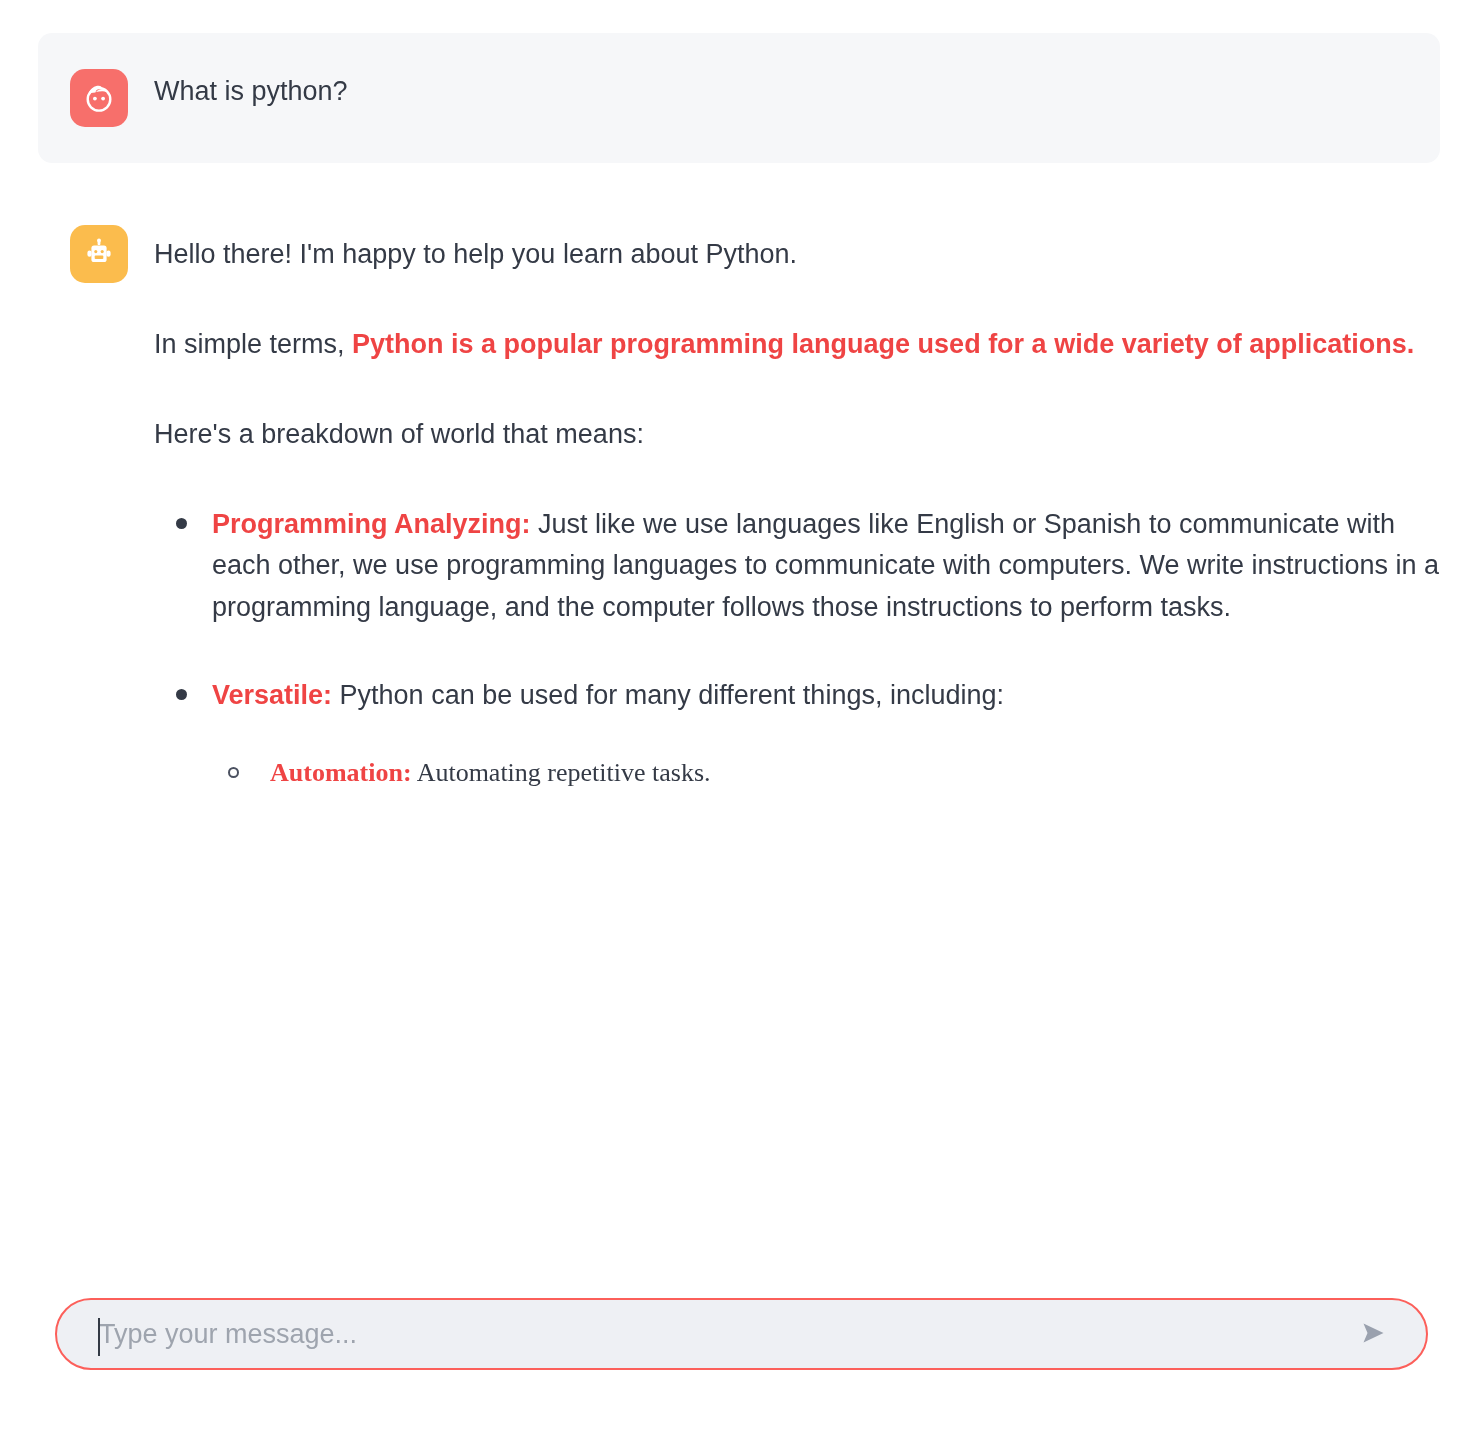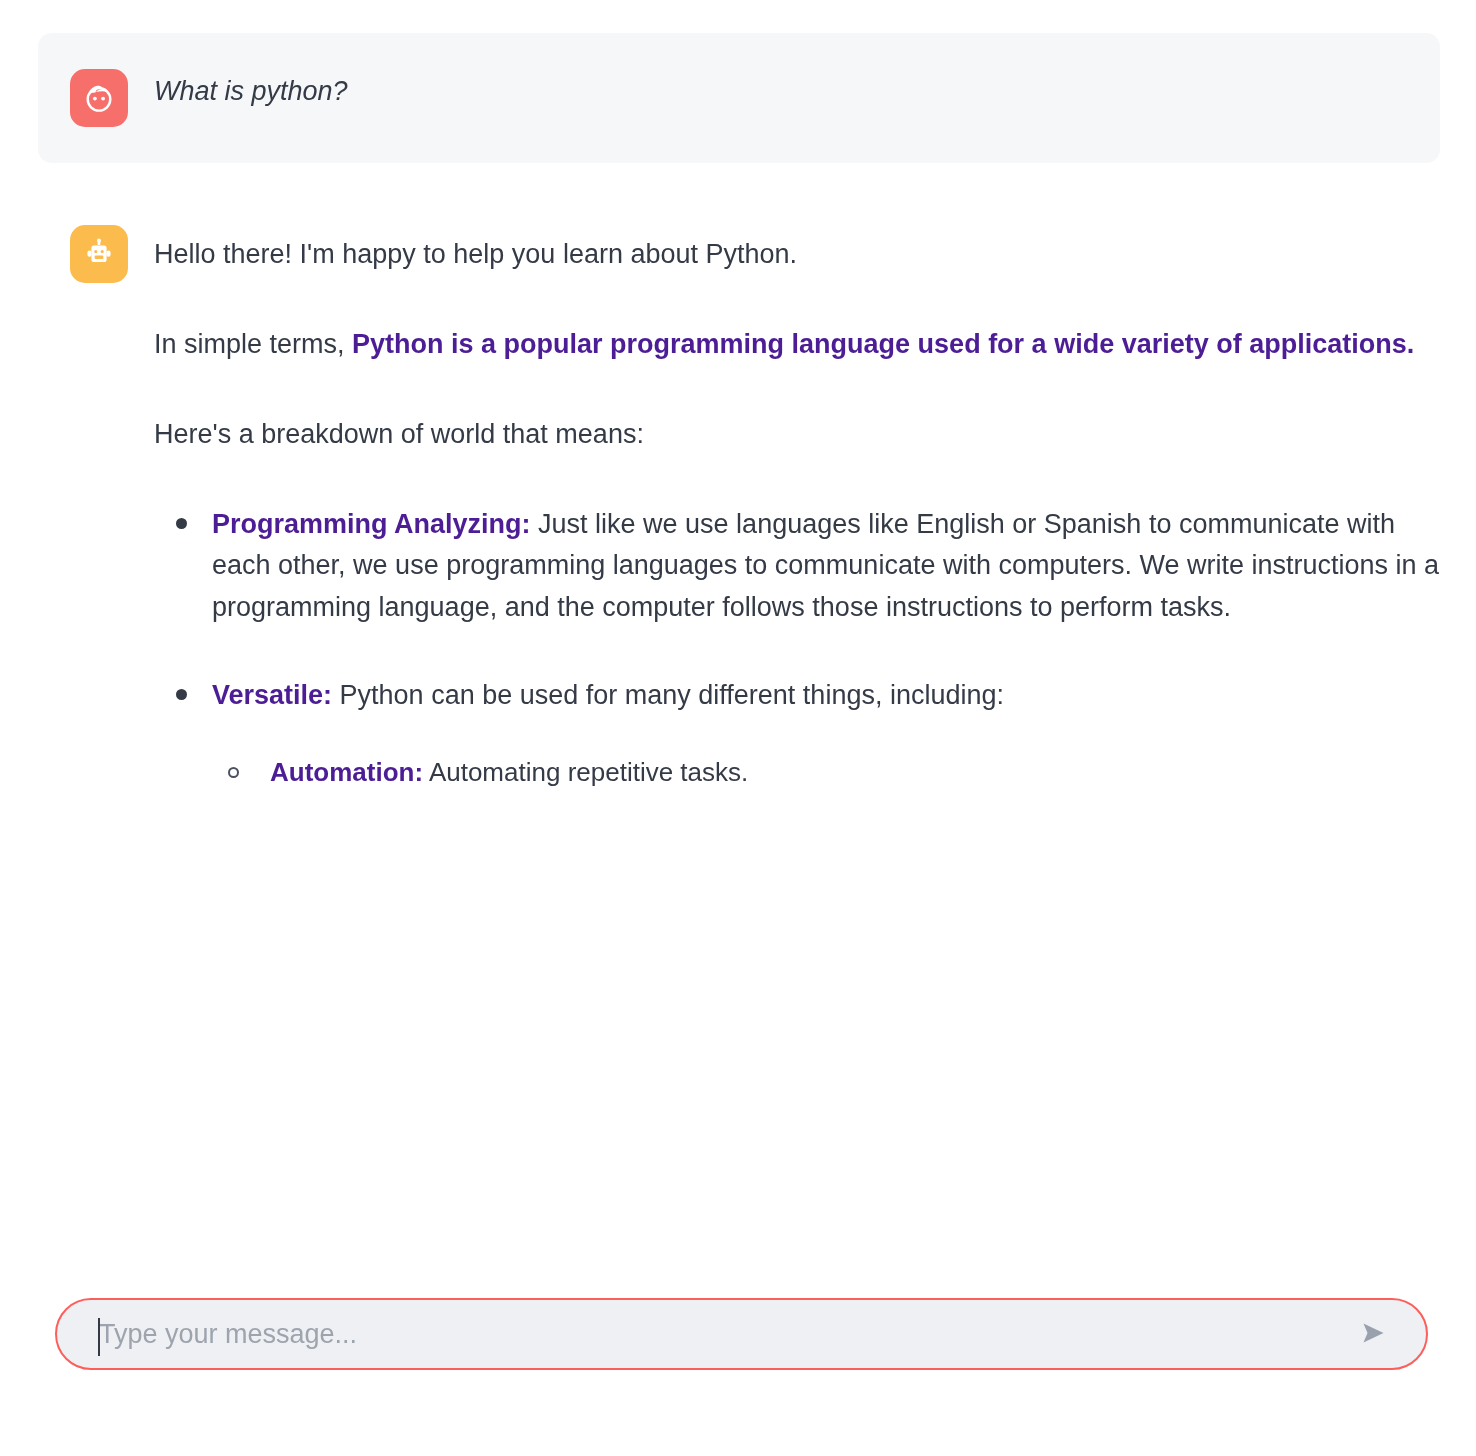--- a/index.html
+++ b/index.html
@@ -36,21 +36,20 @@
   
   .msg-user {
     background: #f6f7f9;
     border-radius: 14px;
     padding: 36px 30px 36px 32px;
     display: flex;
     align-items: flex-start;
     width: 1402px;
     box-sizing: border-box;
     margin: 0 0 62px 0;
-    font-style: italic;
   }
   .msg-bot {
     display: flex;
     align-items: flex-start;
     padding: 0 0 0 32px;
     width: 1402px;
     box-sizing: border-box;
   }
 
   
@@ -82,21 +81,21 @@
   }
   .body-col p {
     margin: 0 0 48px 0;
     font-size: 27px;
     line-height: 1.55;
     color: #343a46;
   }
   .body-col p.first-line {
     margin-top: 9px;
   }
-  b { font-weight: 700; color: #4c1d95; }
+  b { font-weight: 700; color: #ef4444; }
 
   
   ul.level1 {
     list-style: none;
     margin: 0;
     padding: 0;
   }
   ul.level1 > li {
     position: relative;
     padding-left: 58px;
@@ -131,21 +130,21 @@
     position: absolute;
     left: 16px;
     top: 14px;
     width: 11px;
     height: 11px;
     border-radius: 50%;
     border: 2px solid #4b5160;
     box-sizing: border-box;
     background: transparent;
   }
-  ul.level2 > li:last-child { margin-bottom: 0; }
+  ul.level2 > li:last-child { margin-bottom: 0; font-family: Liberation Serif, serif; }
 
   
   #composer {
     position: absolute;
     left: 55px;
     top: 1298px;
     width: 1373px;
     height: 72px;
     background: #eef0f4;
     border: 2px solid #fc5f5a;

